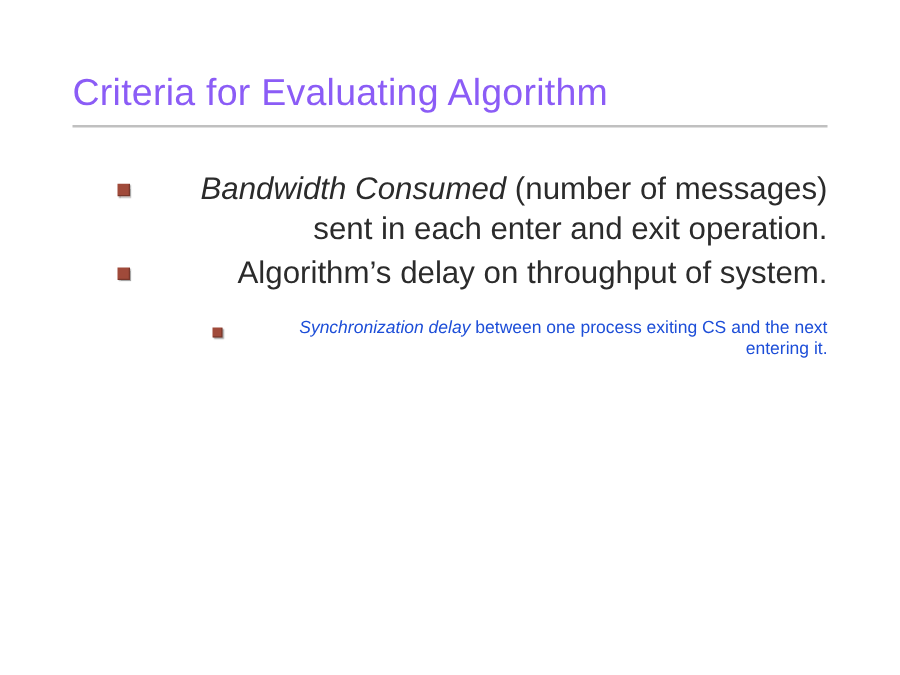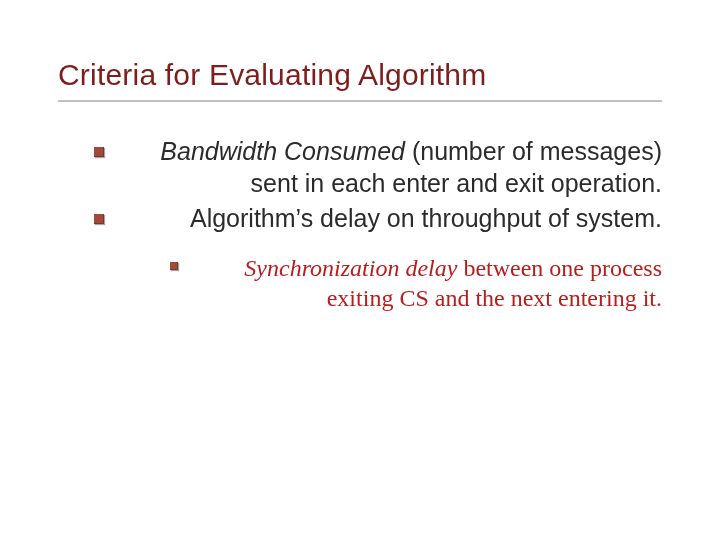--- a/index.html
+++ b/index.html
@@ -14,21 +14,21 @@
   .slide {
     box-sizing: border-box;
     width: 720px;
     height: 540px;
     padding: 58px 58px 40px 58px;
     position: relative;
   }
   .title {
     font-size: 30px;
     font-weight: 400;
-    color: #7f1d1d;
+    color: #8b5cf6;
     margin: 0 0 8px 0;
     letter-spacing: 0.2px;
   }
   .underline {
     height: 2px;
     background: #c0c0c0;
     margin-bottom: 34px;
   }
   ul.level1 {
     list-style: none;
@@ -54,25 +54,24 @@
     background: #a04a3a;
     box-shadow: inset -1px -1px 0 rgba(0,0,0,0.25), 1px 1px 1px rgba(0,0,0,0.35);
   }
   ul.level2 {
     list-style: none;
     margin: 18px 0 0 0;
     padding: 0 0 0 42px;
   }
   ul.level2 > li {
     position: relative;
-    font-size: 24px;
+    font-size: 14px;
     line-height: 1.28;
-    color: #b91c1c;
+    color: #1d4ed8;
     padding-left: 30px;
-    font-family: Liberation Serif, serif;
   }
   ul.level2 > li::before {
     content: "";
     position: absolute;
     left: 0;
     top: 9px;
     width: 8px;
     height: 8px;
     background: #a04a3a;
     box-shadow: inset -1px -1px 0 rgba(0,0,0,0.25), 1px 1px 1px rgba(0,0,0,0.35);

